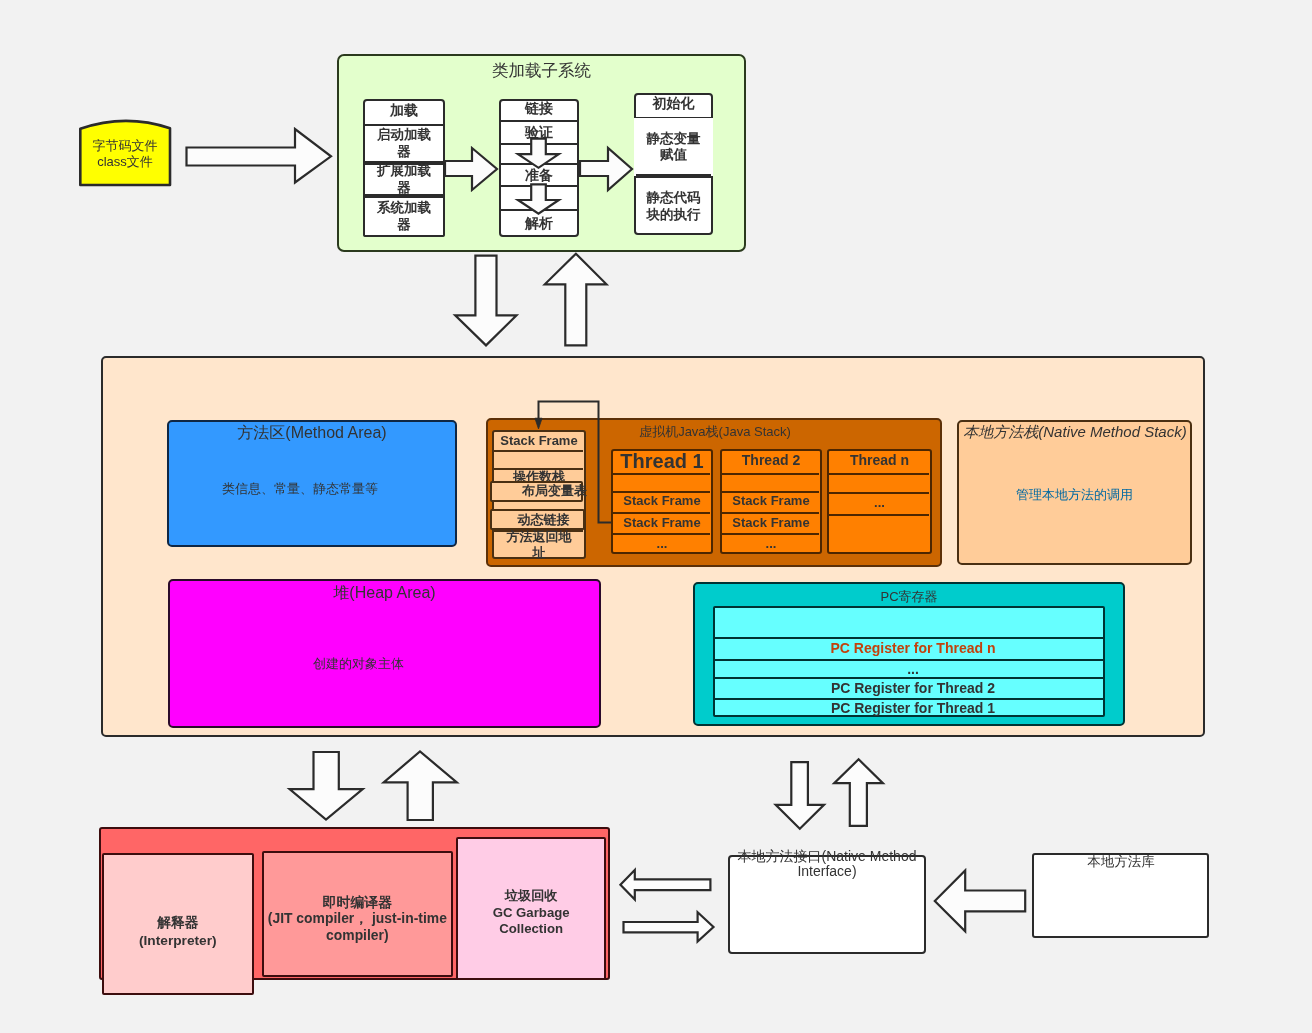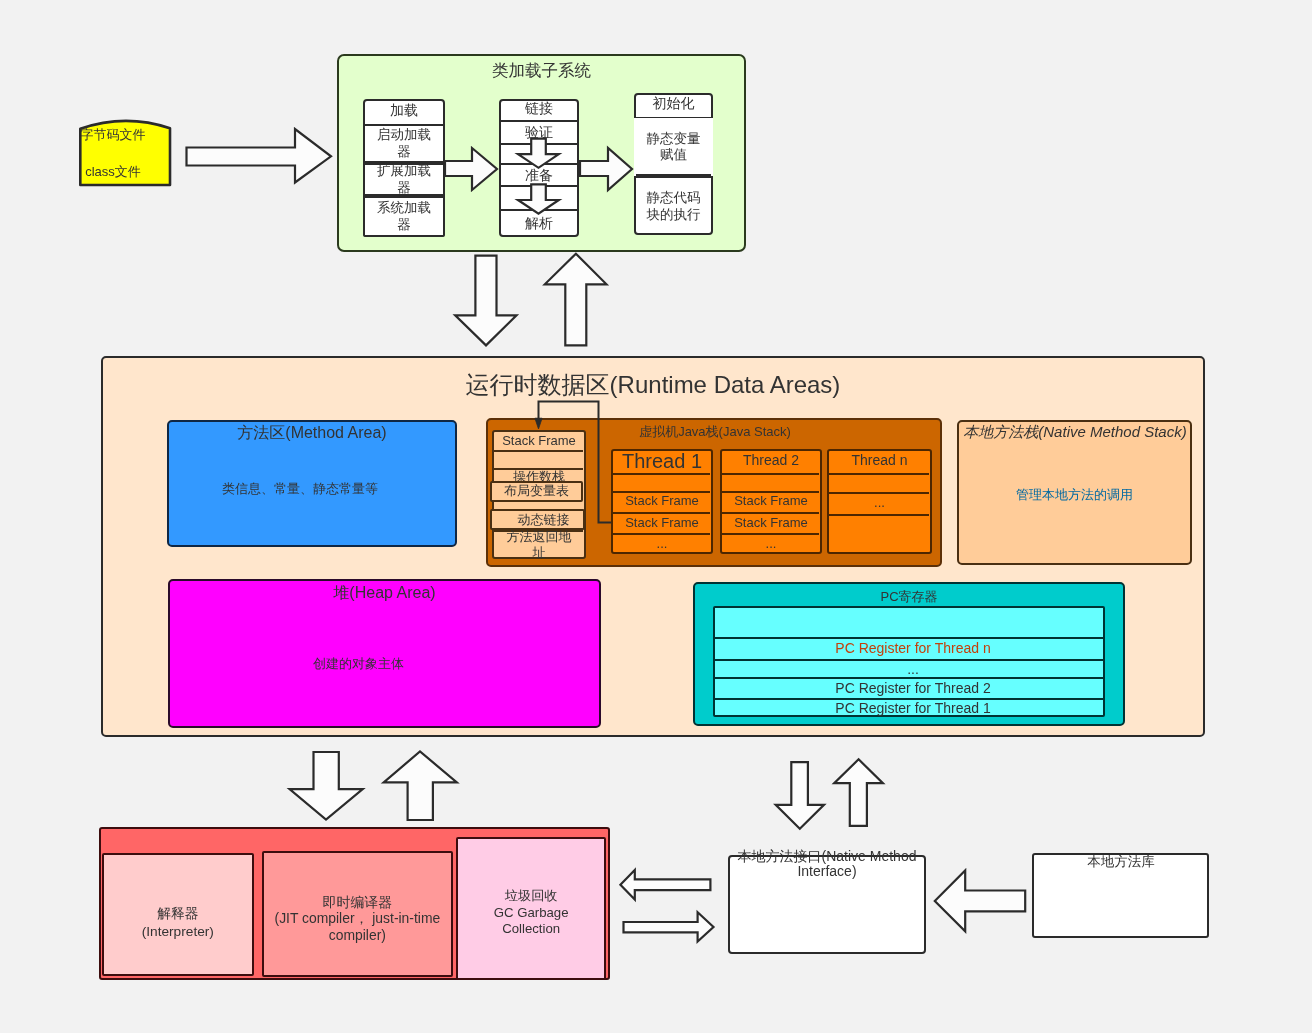--- a/index.html
+++ b/index.html
@@ -3,34 +3,34 @@
 <meta charset="utf-8">
 <title>JVM Architecture Diagram</title>
 <style>
   html,body{margin:0;padding:0;}
   body{width:1312px;height:1033px;background:#f2f2f2;
        font-family:"Liberation Sans","DejaVu Sans",sans-serif;
        overflow:hidden;position:relative;}
   .stage{position:absolute;left:0;top:0;width:1312px;height:1033px;}
   .bx{position:absolute;box-sizing:border-box;border:2px solid #2b2b2b;}
   .tx{position:absolute;text-align:center;color:#333333;line-height:1.2;}
-  .ctr{display:flex;align-items:center;justify-content:center;text-align:center;}
+  .ctr{display:flex;align-items:center;justify-content:center;text-align:center;font-weight:bold;}
   svg.ov{position:absolute;left:0;top:0;width:1312px;height:1033px;overflow:visible;pointer-events:none;}
   .arw{fill:#fcfcfc;stroke:#2b2b2b;stroke-width:2.2;stroke-linejoin:miter;}
   .cnct{fill:none;stroke:#2b2b2b;stroke-width:2;}
 </style>
 </head>
 <body>
 
 <div class="stage">
 
 <svg class="ov" style="z-index:1">
       <path d="M80.3 128.8 Q125 113.2 170 128.2 L170 185 L80.3 185 Z" fill="#ffff00" stroke="#2b2b2b" stroke-width="2.6" stroke-linejoin="round"></path>
     </svg>
-<div class="tx" style="left:68px;top:127px;width:90px;height:53px;font-size:13px;line-height:16px;display:flex;flex-direction:column;align-items:center;justify-content:space-between;z-index:2;">
+<div class="tx" style="left:80px;top:127px;width:90px;height:53px;font-size:13px;line-height:16px;display:flex;flex-direction:column;align-items:center;justify-content:center;z-index:2;">
       <div>字节码文件</div>
       <div>class文件</div>
     </div>
 
 <div class="bx" style="left:337px;top:54px;width:409px;height:198px;background:#e3ffcc;border-radius:7px;border:2px solid #2b3a1e;"></div>
 <div class="tx" style="left:337px;top:61px;width:409px;font-size:16.5px;color:#333333;">类加载子系统</div>
 <div class="bx" style="left:363px;top:99px;width:82px;height:138px;background:#ffffff;border-radius:4px;border:2px solid #2b2b2b;"></div>
 <div class="tx ctr" style="left:363px;top:97px;width:82px;height:26px;font-size:14px;color:#333333;">加载</div>
 <div class="bx" style="left:365px;top:123.5px;width:78px;height:0;border:0;border-top:2px solid #2b2b2b;"></div>
 <div class="bx" style="left:363px;top:124px;width:82px;height:39px;background:#ffffff;border-radius:2px;border:2px solid #2b2b2b;"></div>
@@ -60,36 +60,35 @@
 <div class="tx ctr" style="left:645px;top:118px;width:57px;height:58px;font-size:13.5px;color:#333333;word-break:break-all;">静态变量赋值</div>
 <div class="bx" style="left:636px;top:174px;width:75px;height:4px;border:0;border-top:2px solid #2b2b2b;border-bottom:2px solid #2b2b2b;"></div>
 <div class="tx ctr" style="left:645px;top:178px;width:57px;height:57px;font-size:13.5px;color:#333333;word-break:break-all;">静态代码块的执行</div>
 <svg class="ov" style="z-index:2">
       <path class="arw" d="M186.5 147.5 L295 147.5 L295 129 L331 156.3 L295 182.5 L295 165.5 L186.5 165.5 Z"></path>
       <path class="arw" d="M445 161 L472 161 L472 148 L497 169 L472 190 L472 176 L445 176 Z"></path>
       <path class="arw" d="M580 161 L608 161 L608 148 L632 169 L608 190 L608 176 L580 176 Z"></path>
     </svg>
 
 <div class="bx" style="left:101px;top:356px;width:1104px;height:381px;background:#ffe6cc;border-radius:5px;border:2px solid #2b2b2b;"></div>
-<div class="tx" style="left:101px;top:371px;width:1104px;font-size:24px;color:#333333;">运行时数据区(Runtime Data Areas)</div>
 <div class="bx" style="left:167px;top:420px;width:290px;height:127px;background:#3399ff;border-radius:5px;border:2px solid #0f2744;"></div>
 <div class="tx" style="left:167px;top:423px;width:290px;font-size:16px;color:#333333;">方法区(Method Area)</div>
 <div class="tx" style="left:155px;top:481px;width:290px;font-size:13px;color:#333333;">类信息、常量、静态常量等</div>
 <div class="bx" style="left:486px;top:418px;width:456px;height:149px;background:#cc6600;border-radius:5px;border:2.5px solid #5c3008;"></div>
 <div class="tx" style="left:545px;top:424px;width:340px;font-size:13px;color:#333333;">虚拟机Java栈(Java Stack)</div>
 <div class="bx" style="left:492px;top:430px;width:94px;height:129px;background:#ffcc99;border-radius:3px;border:2.5px solid #4a2f12;"></div>
 <div class="tx ctr" style="left:492px;top:430px;width:94px;height:21px;font-size:13px;color:#333333;">Stack Frame</div>
 <div class="bx" style="left:494px;top:450px;width:89px;height:0;border:0;border-top:2px solid #4a2f12;"></div>
 <div class="bx" style="left:494px;top:467.6px;width:89px;height:0;border:0;border-top:2px solid #4a2f12;"></div>
 <div class="bx" style="left:494px;top:510.4px;width:89px;height:0;border:0;border-top:2px solid #4a2f12;"></div>
 <div class="bx" style="left:494px;top:530px;width:89px;height:0;border:0;border-top:2px solid #4a2f12;"></div>
 <div class="tx ctr" style="left:492px;top:466.5px;width:94px;height:21px;font-size:13px;color:#333333;">操作数栈</div>
 <div class="bx" style="left:494px;top:488.7px;width:89px;height:0;border:0;border-top:2px solid #4a2f12;"></div>
 <div class="bx" style="left:490px;top:480.9px;width:93px;height:21px;background:#ffcc99;border-radius:2px;border:2px solid #4a2f12;"></div>
-<div class="tx ctr" style="left:490px;top:480px;width:93px;height:21px;font-size:13px;color:#333333;">布局变量表</div>
+<div class="tx ctr" style="left:508px;top:480px;width:93px;height:21px;font-size:13px;color:#333333;">布局变量表</div>
 <div class="bx" style="left:490px;top:509.4px;width:95px;height:21px;background:#ffcc99;border-radius:2px;border:2px solid #4a2f12;"></div>
 <div class="tx ctr" style="left:490px;top:509.4px;width:95px;height:21px;font-size:13px;color:#333333;padding-left:6px;">动态链接</div>
 <div class="tx ctr" style="left:502px;top:530px;width:74px;height:29px;font-size:13px;color:#333333;word-break:break-all;">方法返回地址</div>
 <div class="bx" style="left:611px;top:449.2px;width:102px;height:104.4px;background:#ff8000;border-radius:3px;border:2.5px solid #4d2600;"></div>
 <div class="tx ctr" style="left:611px;top:449.2px;width:102px;height:23.4px;font-size:20px;color:#333333;">Thread 1</div>
 <div class="bx" style="left:613px;top:472.6px;width:97px;height:0;border:0;border-top:2px solid #4d2600;"></div>
 <div class="bx" style="left:613px;top:490.9px;width:97px;height:0;border:0;border-top:2px solid #4d2600;"></div>
 <div class="tx ctr" style="left:611px;top:490.9px;width:102px;height:20.7px;font-size:13px;color:#333333;">Stack Frame</div>
 <div class="bx" style="left:613px;top:511.6px;width:97px;height:0;border:0;border-top:2px solid #4d2600;"></div>
 <div class="tx ctr" style="left:611px;top:511.6px;width:102px;height:21.7px;font-size:13px;color:#333333;">Stack Frame</div>
@@ -129,21 +128,21 @@
 <div class="bx" style="left:715px;top:658.5px;width:388px;height:0;border:0;border-top:2px solid #003333;"></div>
 <div class="bx" style="left:715px;top:677.4px;width:388px;height:0;border:0;border-top:2px solid #003333;"></div>
 <div class="bx" style="left:715px;top:698px;width:388px;height:0;border:0;border-top:2px solid #003333;"></div>
 <div class="tx ctr" style="left:717px;top:606.5px;width:392px;height:31.5px;font-size:14px;color:#333333;"></div>
 <div class="tx ctr" style="left:717px;top:638px;width:392px;height:21.5px;font-size:14px;color:#c2410c;">PC Register for Thread n</div>
 <div class="tx ctr" style="left:717px;top:659.5px;width:392px;height:18.9px;font-size:14px;color:#333333;">...</div>
 <div class="tx ctr" style="left:717px;top:678.4px;width:392px;height:20.6px;font-size:14px;color:#333333;">PC Register for Thread 2</div>
 <div class="tx ctr" style="left:717px;top:699px;width:392px;height:19px;font-size:14px;color:#333333;">PC Register for Thread 1</div>
 
 <div class="bx" style="left:98.8px;top:826.6px;width:511px;height:153px;background:#ff6666;border-radius:3px;border:2px solid #3c0d0e;"></div>
-<div class="bx ctr" style="left:102px;top:853px;width:151.6px;height:123px;background:#ffcccc;border-radius:2px;border-color:#3c0d0e;flex-direction:column;font-size:13.7px;color:#333;line-height:18px;padding-top:16px;">
+<div class="bx ctr" style="left:102px;top:853px;width:151.6px;height:142px;background:#ffcccc;border-radius:2px;border-color:#3c0d0e;flex-direction:column;font-size:13.7px;color:#333;line-height:18px;padding-top:16px;">
       <div>解释器</div>
       <div>(Interpreter)</div>
     </div>
 <div class="bx ctr" style="left:262px;top:851.3px;width:190.7px;height:126.2px;background:#ff9999;border-radius:2px;border-color:#3c0d0e;flex-direction:column;font-size:13.9px;color:#333;line-height:16.8px;padding-top:9px;">
       <div>即时编译器</div>
       <div>(JIT compiler， just-in-time</div>
       <div>compiler)</div>
     </div>
 <div class="bx ctr" style="left:456px;top:837.2px;width:150.3px;height:142.8px;background:#ffcce6;border-radius:2px;border-color:#3c0d0e;flex-direction:column;font-size:13.2px;color:#333;line-height:16.5px;padding-top:9px;">
       <div>垃圾回收</div>

